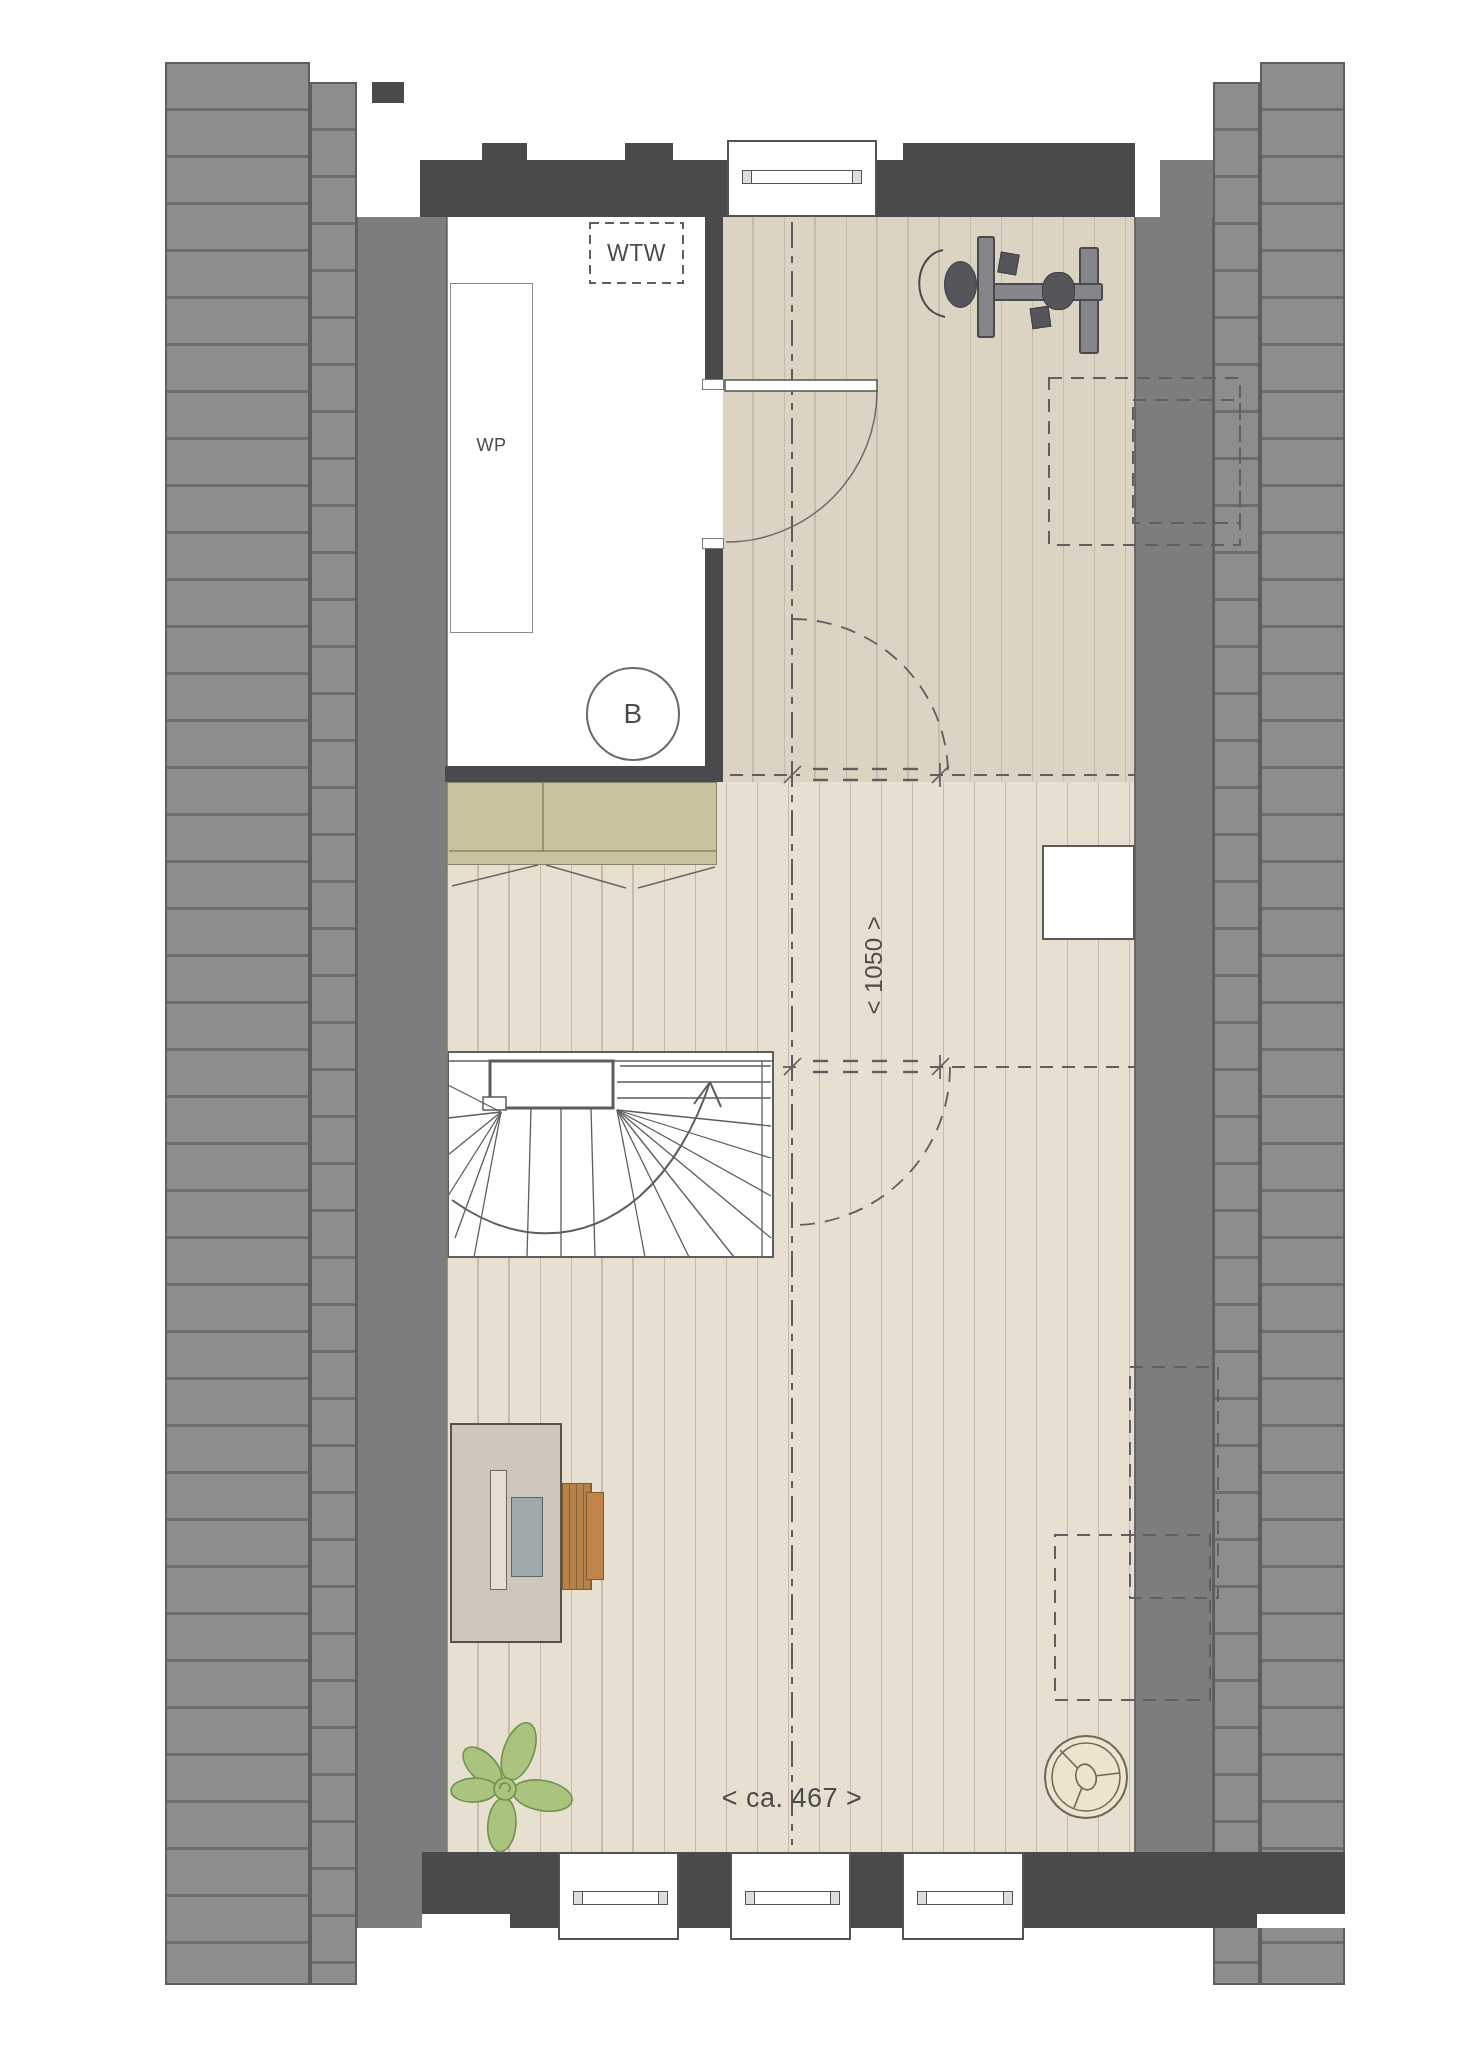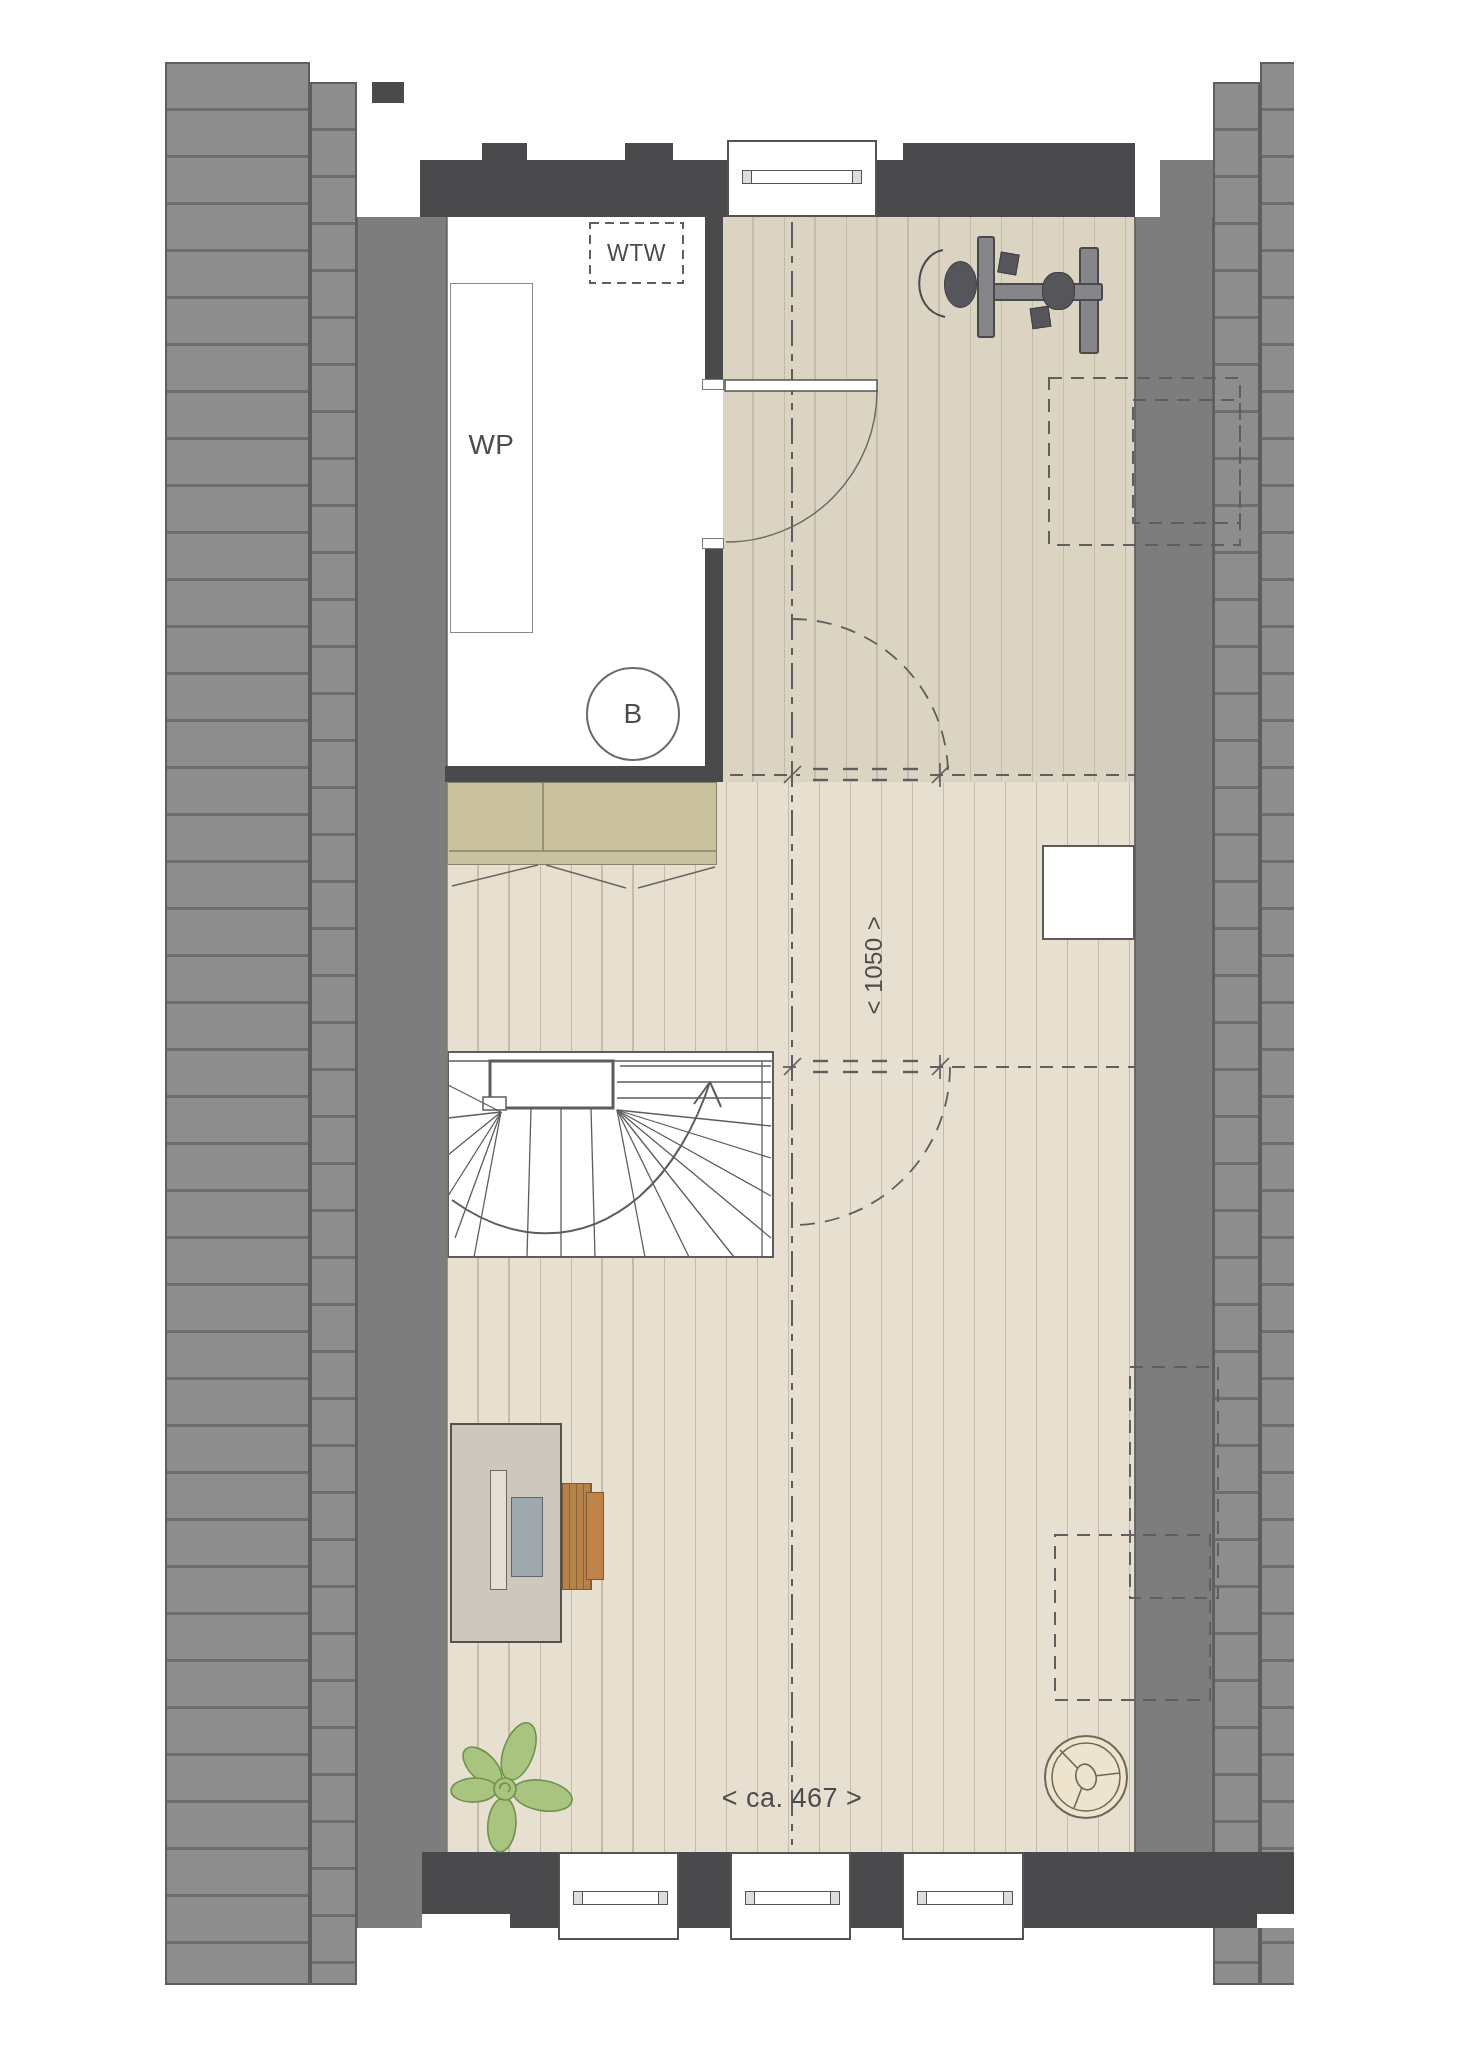--- a/index.html
+++ b/index.html
@@ -1,16 +1,16 @@
 <!DOCTYPE html>
 <html style="--c-wall_dark: #4a4a4c; --c-roof: #8d8d8d; --c-roof_line: #6d6d6d; --c-band: #7d7d7d; --c-floor_upper: #dcd4c3; --c-floor_lower: #e7e0d1; --c-floor_line: #c6bba8; --c-closet: #cac19f; --c-closet_line: #8a8269; --c-desk: #cec7be; --c-desk_inner: #e4ded4; --c-screen: #9fa8ab; --c-chair: #b5824a; --c-chair_dark: #8a6338; --c-plant: #a9c47f; --c-plant_line: #71914e; --c-equip: #85858a; --c-equip_dark: #55555a; --c-fan_fill: #eee3cd; --c-line: #5c5c5c; --c-text: #4c4c4c;"><head>
 <meta charset="utf-8">
 <style>
   html,body{margin:0;padding:0;background:#ffffff;}
-  .page{position:relative;width:1294px;height:2048px;background:#fff;
+  .page{position:relative;width:1463px;height:2048px;background:#fff;
         font-family:"Liberation Sans",sans-serif;overflow:hidden;}
   .abs{position:absolute;box-sizing:border-box;}
   .roof{background-color:var(--c-roof);
         background-image:repeating-linear-gradient(to bottom,transparent 0,transparent 44px,var(--c-roof_line) 44px,var(--c-roof_line) 47px);
         border:2px solid #5e5e5e;}
   .band{background:var(--c-band);border-left:1.5px solid #63635f;border-right:1.5px solid #63635f;}
   .wall{background:var(--c-wall_dark);}
   .room{background:#ffffff;}
   .floor{background-image:repeating-linear-gradient(to right,transparent 0,transparent 29.5px,var(--c-floor_line) 29.5px,var(--c-floor_line) 31px);}
   .floor-upper{background-color:var(--c-floor_upper);border-right:1.5px solid #6f6f6b;}
@@ -234,18 +234,18 @@
         <line x1="1086" y1="1777" x2="1120" y2="1773"></line>
         <line x1="1086" y1="1777" x2="1074" y2="1808"></line>
       </g>
       <ellipse cx="1086" cy="1777" rx="10" ry="13" transform="rotate(-15 1086 1777)" fill="var(--c-fan_fill)" stroke-width="1.6"></ellipse>
     </g>
 
     <line x1="447" y1="782" x2="447" y2="1852" stroke="#99937f" stroke-width="1"></line>
   </svg>
 
   <div class="label" style="left:590px;top:223px;width:93px;height:60px;font-size:23px;">WTW</div>
-  <div class="label" style="left:450px;top:428px;width:83px;height:34px;font-size:28px;">WP</div>
+  <div class="label" style="left:450px;top:428px;width:83px;height:34px;font-size:18px;">WP</div>
   <div class="label" style="left:586px;top:667px;width:94px;height:94px;font-size:28px;">B</div>
   <div class="label" style="left:804px;top:951px;width:140px;height:28px;font-size:24px;transform:rotate(-90deg);">&lt; 1050 &gt;</div>
   <div class="label" style="left:692px;top:1782px;width:200px;height:32px;font-size:27px;">&lt; ca. 467 &gt;</div>
 
 </div>
 
 </body></html>

